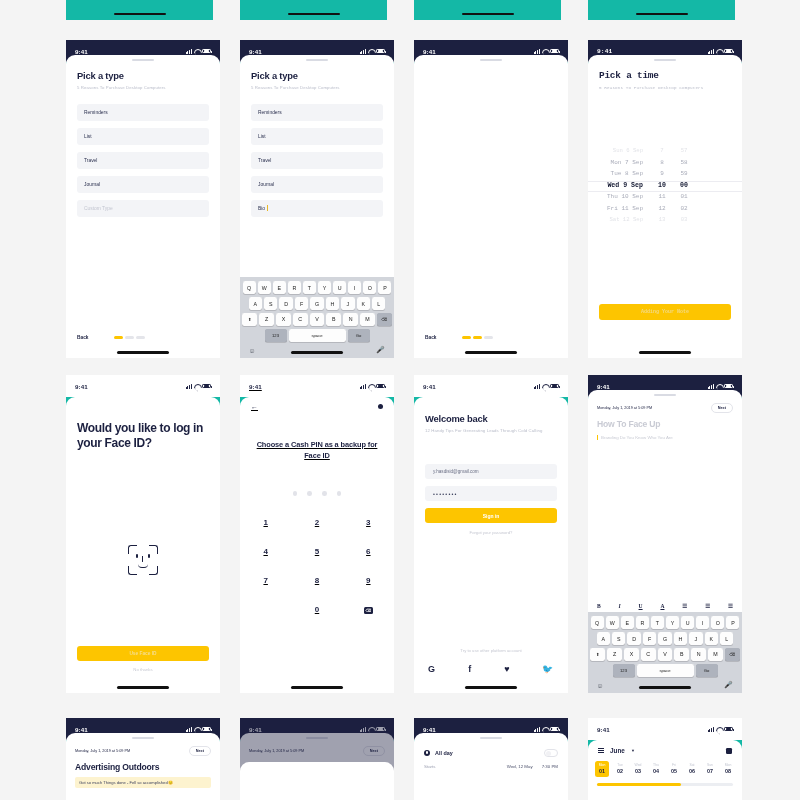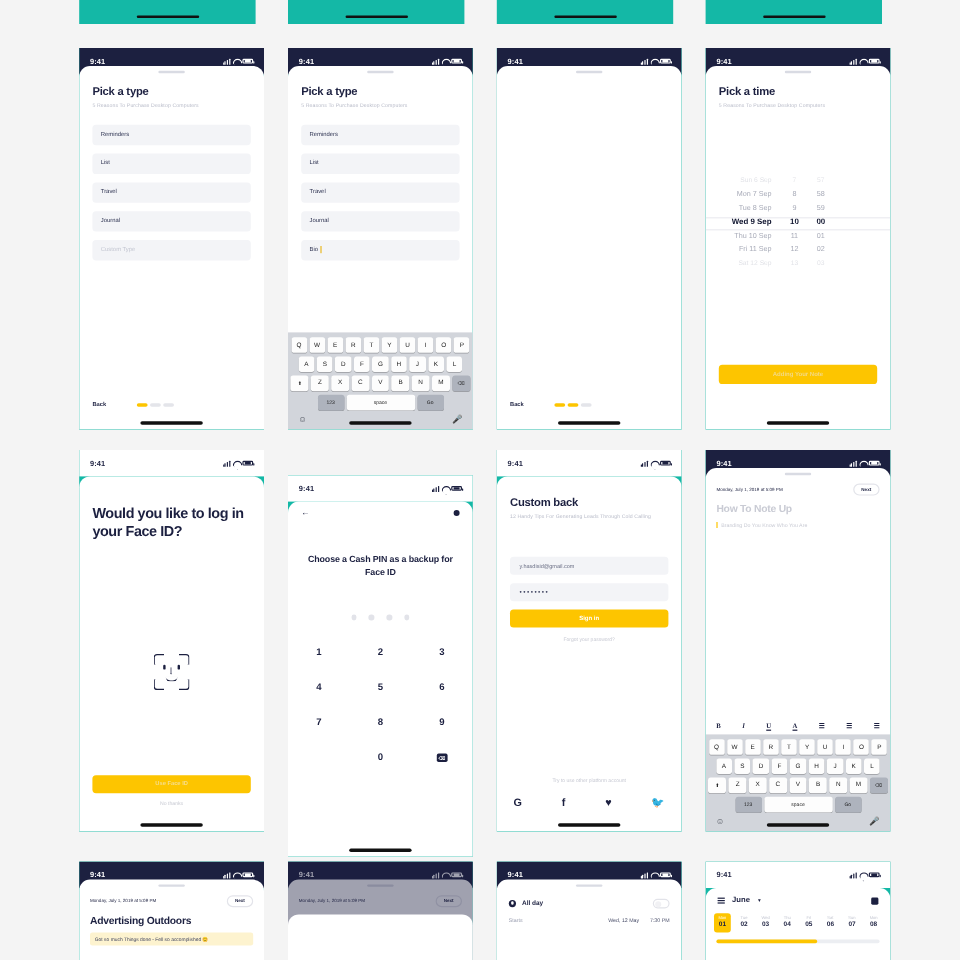--- a/index.html
+++ b/index.html
@@ -364,21 +364,21 @@
         <span class="dots">
             <i class="on"></i>
             <i class="on"></i>
             <i></i>
           </span>
       </div>
       <div class="home-ind"></div>
     </div>
   </div>
 
-  <div class="phone" style="left:588px; top:40px;">
+  <div class="phone" style="left:588px; top:40px;font-family:Liberation Mono, monospace;">
     <div class="statusbar">
       <span>9:41</span>
       <span class="sb-right">
         <span class="bars">
             <i></i>
             <i></i>
             <i></i>
             <i></i>
           </span>
         <span class="wifi"></span>
@@ -461,21 +461,21 @@
           <span class="fi-eye r"></span>
         <span class="fi-nose"></span>
           <span class="fi-mouth"></span>
       </div>
       <div class="btn-faceid">Use Face ID</div>
       <div class="nothanks">No thanks</div>
       <div class="home-ind"></div>
     </div>
   </div>
 
-  <div class="phone" style="left:240px; top:396px;">
+  <div class="phone" style="left:240px; top:375px;text-decoration:underline;">
     <div class="statusbar light">
       <span>9:41</span>
       <span class="sb-right">
         <span class="bars">
             <i></i>
             <i></i>
             <i></i>
             <i></i>
           </span>
         <span class="wifi"></span>
@@ -521,21 +521,21 @@
             <i></i>
             <i></i>
             <i></i>
           </span>
         <span class="wifi"></span>
         <span class="batt"></span>
       </span>
     </div>
     <div class="sheet" style="margin-top:0;height:calc(100% - 22px)">
       <div class="pad">
-        <div class="title" style="margin-top:16px">Custom back</div>
+        <div class="title" style="margin-top:16px">Welcome back</div>
         <div class="subtitle" style="line-height:1.5">12 Handy Tips For Generating Leads Through Cold Calling</div>
         <div style="margin-top:30px">
           <div class="field">y.hasdisid@gmail.com</div>
           <div class="field pw">••••••••</div>
           <div class="btn-signin">Sign in</div>
           <div class="forgot">Forgot your password?</div>
         </div>
       </div>
       <div class="otherplat">Try to use other platform account</div>
       <div class="socials">
@@ -561,21 +561,21 @@
         <span class="wifi"></span>
         <span class="batt"></span>
       </span>
     </div>
     <div class="sheet">
       <div class="grabber"></div>
       <div class="note-top">
         <span class="note-date">Monday, July 1, 2019 at 5:09 PM</span>
         <span class="pill">Next</span>
       </div>
-      <div class="note-title">How To Note Up</div>
+      <div class="note-title">How To Face Up</div>
       <div class="note-body">Branding Do You Know Who You Are</div>
       <div style="position:absolute;left:0;right:0;bottom:0;">
         <div class="fmtbar">
           <span>B</span>
           <span style="font-style:italic">I</span>
           <span style="text-decoration:underline">U</span>
           <span style="text-decoration:underline">A</span>
           <span>☰</span>
           <span>☰</span>
           <span>☰</span>

